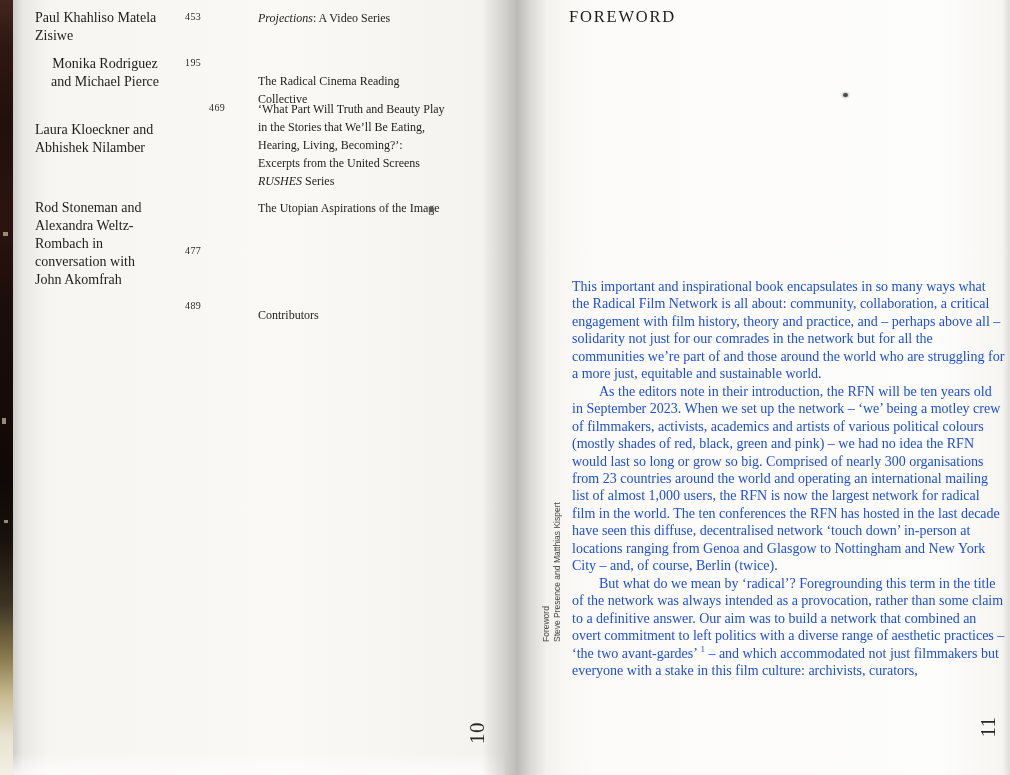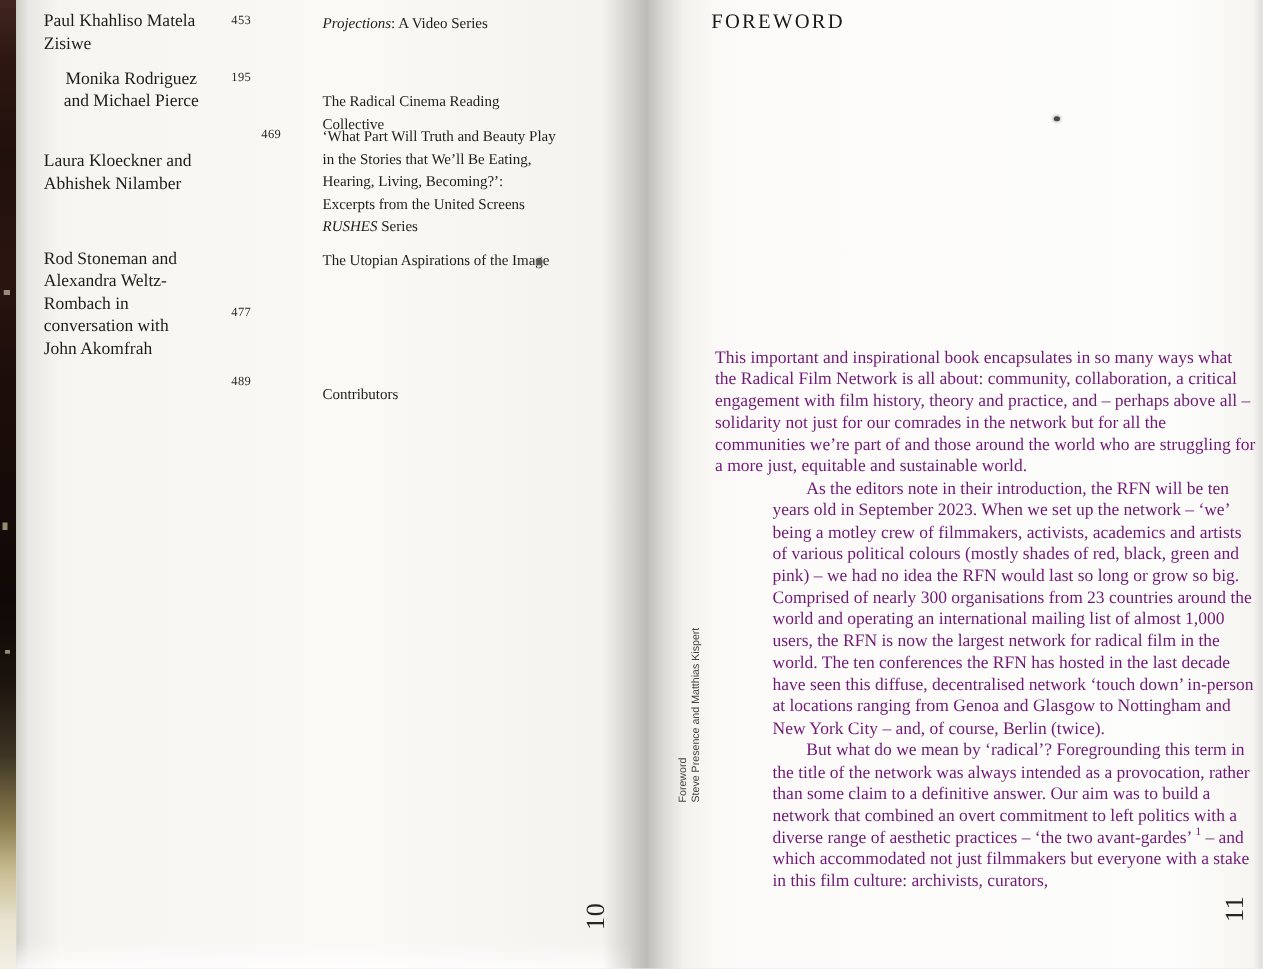--- a/index.html
+++ b/index.html
@@ -51,24 +51,24 @@
   .toc-title { position:absolute; left:210px; width:262px; font-size:12px; line-height:18px; white-space:nowrap;margin-left:48px; }
   .toc-line { white-space:nowrap; }
   .it { font-style: italic; }
   
   .foreword-heading {
     position:absolute; left:569px; top:7px; font-size:16.5px; letter-spacing:1.8px;
     color:#1b1a18; font-weight:400;
   }
   .body-text {
     position:absolute; left:572px; top:278px; width:434px;
-    font-size:14px; line-height:17.45px; color:#701a75; text-align:left;
+    font-size:14px; line-height:17.45px; color:#1d4ed8; text-align:left;
   }
   .body-text p { margin:0; }
-  .body-text p.indent { text-indent:27px;margin-left:46px; }
+  .body-text p.indent { text-indent:27px; }
   .body-text sup { font-size:9px; line-height:0; }
   .margin-caption {
     position:absolute; left:551px; top:558px;
     transform: translate(-50%,-50%) rotate(-90deg);
     width:168px; text-align:left;
     font-family:"Liberation Sans", sans-serif;
     font-size:8.5px; line-height:10.5px; color:#45443f; white-space:nowrap;
   }
   .page-num {
     position:absolute; font-size:21px; color:#262523; letter-spacing:.5px;

